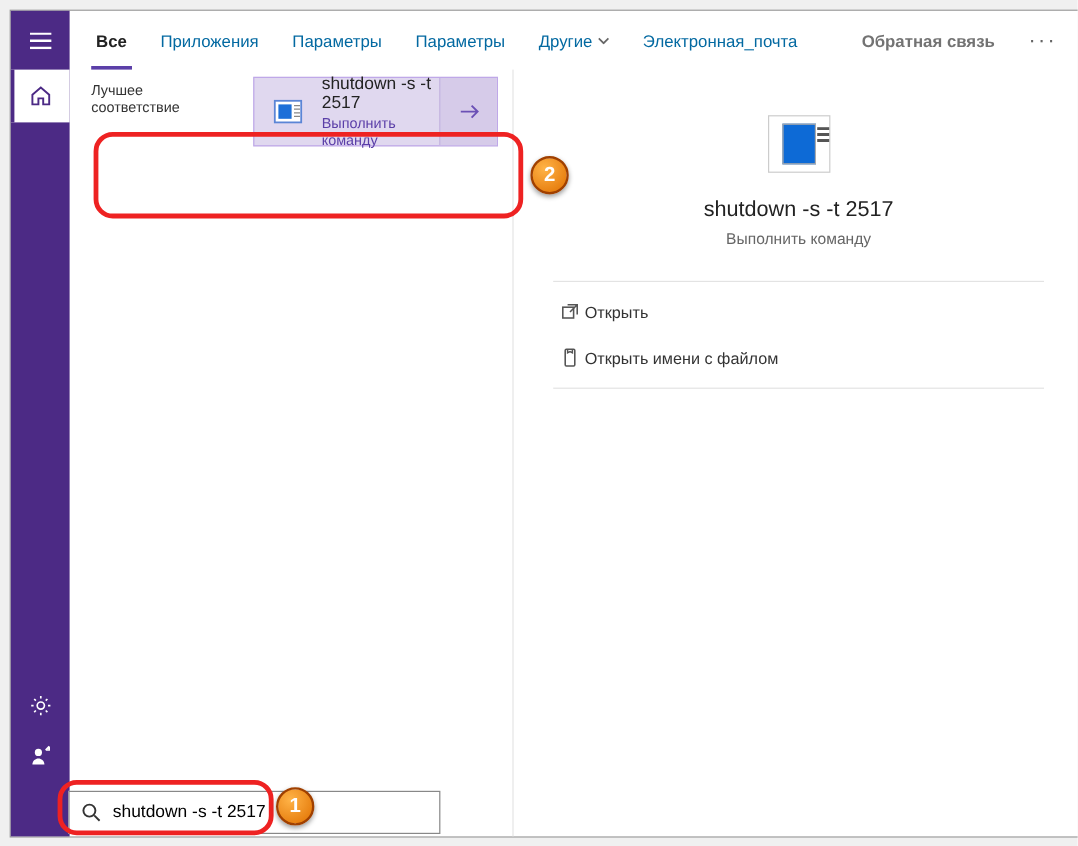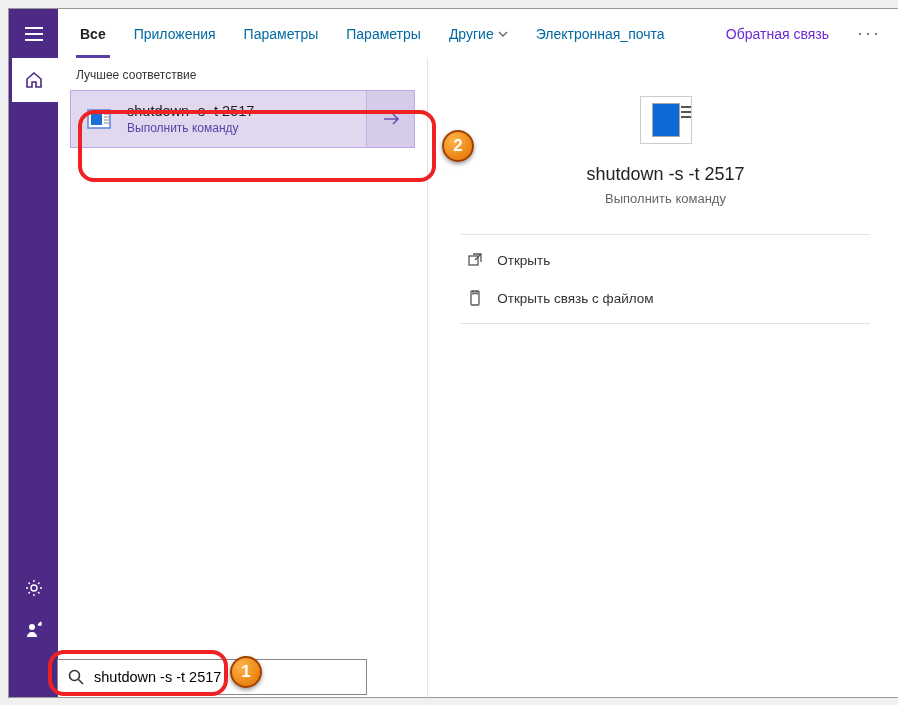--- a/index.html
+++ b/index.html
@@ -14,43 +14,43 @@
 .rail .spacer { flex:1; }
 .rail .bot { width:49px; height:42px; display:flex; align-items:center; justify-content:center; cursor:pointer; }
 
 .main { flex:1; display:flex; flex-direction:column; }
 
 .tabs { height:49px; display:flex; align-items:center; padding:0 8px; gap:0; }
 .tab { padding:0 14px; height:49px; display:flex; align-items:center; color:#0369a1; font-size:14px; cursor:pointer; position:relative; }
 .tab.active { color:#222; font-weight:600; }
 .tab.active::after { content:""; position:absolute; left:10px; right:10px; bottom:0; height:3px; background:#5b3fa8; }
 .tabs .flex { flex:1; }
-.feedback { color:#6d28d9; font-size:14px; padding:0 14px; cursor:pointer; }
+.feedback { color:#737373; font-size:14px; padding:0 14px; cursor:pointer;font-weight:bold; }
 .more { color:#666; font-size:18px; padding:0 14px; cursor:pointer; letter-spacing:2px; }
 
 .body { flex:1; display:flex; }
 
-.left { width:370px; display:flex; flex-direction:column; padding:6px 0 0 0; border-right:1px solid #e5e5e5; }
+.left { width:370px; display:flex; flex-direction:row; padding:6px 0 0 0; border-right:1px solid #e5e5e5; }
 .section-label { font-size:12px; color:#333; padding:4px 18px 8px 18px; }
 
 .result { margin:0 12px; background:#e0d8ef; border:1px solid #bfa8e8; display:flex; align-items:center; height:58px; cursor:pointer; }
 .result .ico { width:56px; display:flex; align-items:center; justify-content:center; }
 .result .txt { flex:1; display:flex; flex-direction:column; justify-content:center; }
 .result .title { font-size:14.5px; color:#222; }
 .result .sub { font-size:12px; color:#5b3fa8; margin-top:2px; }
 .result .arrow { width:48px; height:100%; background:#d6cbe9; border-left:1px solid #c4b3e0; display:flex; align-items:center; justify-content:center; color:#6b50b5; }
 
 .right { flex:1; display:flex; flex-direction:column; align-items:center; padding-top:38px; }
 .preview { width:52px; height:48px; background:#fff; border:1px solid #ccc; display:flex; align-items:center; justify-content:center; margin-bottom:20px; }
 .preview .inner { width:28px; height:34px; background:#0d6ad6; border:1px solid #aaa; position:relative; }
 .preview .inner::after { content:""; position:absolute; right:-12px; top:2px; width:10px; height:28px; background:linear-gradient(#555 0 2px,transparent 2px 5px,#555 5px 7px,transparent 7px 10px,#555 10px 12px,transparent 12px); }
 .detail-title { font-size:18px; color:#222; margin-bottom:6px; }
 .detail-sub { font-size:13px; color:#666; margin-bottom:28px; }
 .actions { width:86%; border-top:1px solid #e3e3e3; border-bottom:1px solid #e3e3e3; padding:6px 0; }
-.action { display:flex; align-items:center; height:38px; padding:0 6px; font-size:13.5px; color:#333; cursor:pointer; gap:14px; }
+.action { display:flex; align-items:center; height:38px; padding:0 6px; font-size:13.5px; color:#333; cursor:pointer; gap:4px; }
 .action svg { flex-shrink:0; }
 
 .taskbar { position:absolute; left:8px; right:10px; bottom:6px; height:44px; background:transparent; display:flex; align-items:center; }
 .searchbox { margin-left:49px; width:310px; height:36px; background:#fff; border:1px solid #888; display:flex; align-items:center; padding:0 10px; gap:10px; }
 .searchbox input { border:none; outline:none; font-size:14.5px; flex:1; background:transparent; }
 
 
 .callout { position:absolute; border:4px solid #e22; border-radius:16px; pointer-events:none; }
 .badge { position:absolute; width:32px; height:32px; border-radius:50%; background:radial-gradient(circle at 35% 30%, #ffb347, #e07000); border:2px solid #a04000; color:#fff; font-weight:700; font-size:17px; display:flex; align-items:center; justify-content:center; box-shadow:0 2px 4px rgba(0,0,0,.4); }
 
@@ -141,21 +141,21 @@
                 <rect x="2" y="4" width="9" height="9" fill="none" stroke="#555" stroke-width="1.3"></rect>
                 <path d="M6 2h8v8M14 2l-6 6" fill="none" stroke="#555" stroke-width="1.3"></path>
               </svg>
             <span>Открыть</span>
           </div>
           <div class="action">
             <svg width="16" height="16" viewBox="0 0 16 16">
                 <rect x="4" y="1" width="8" height="14" rx="1" fill="none" stroke="#555" stroke-width="1.3"></rect>
                 <path d="M6 1v3l2-1 2 1V1" fill="none" stroke="#555" stroke-width="1.2"></path>
               </svg>
-            <span>Открыть связь с файлом</span>
+            <span>Открыть имени с файлом</span>
           </div>
         </div>
       </div>
     </div>
   </div>
 </div>
 
 <div class="taskbar">
   <div class="searchbox">
     <svg width="16" height="16" viewBox="0 0 16 16">

